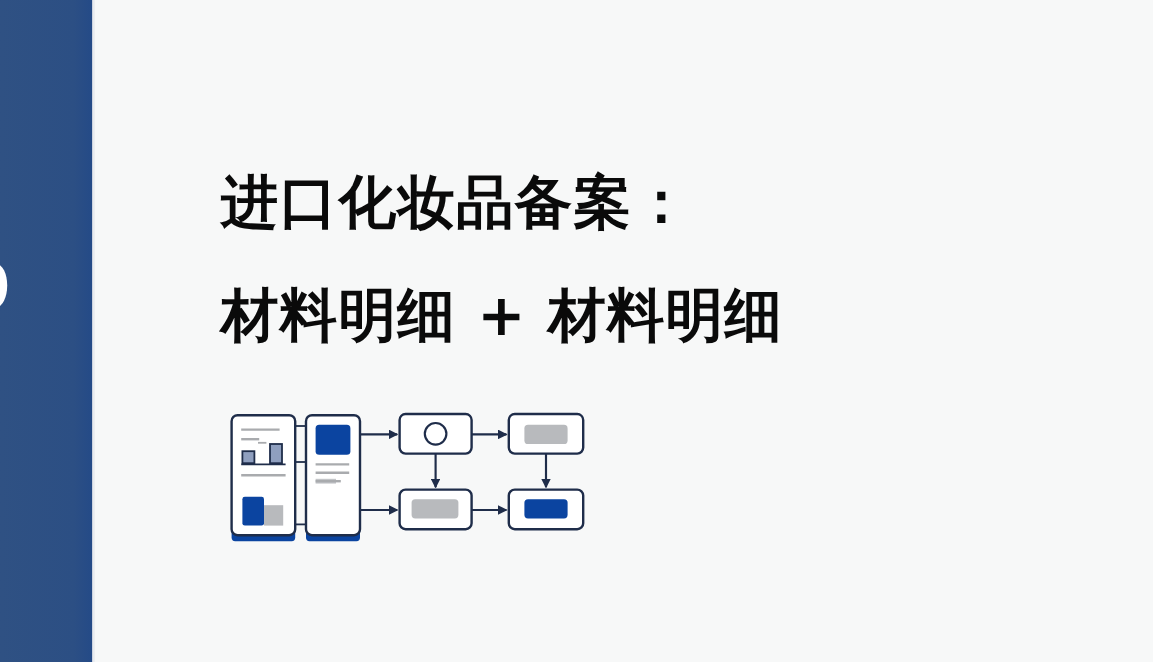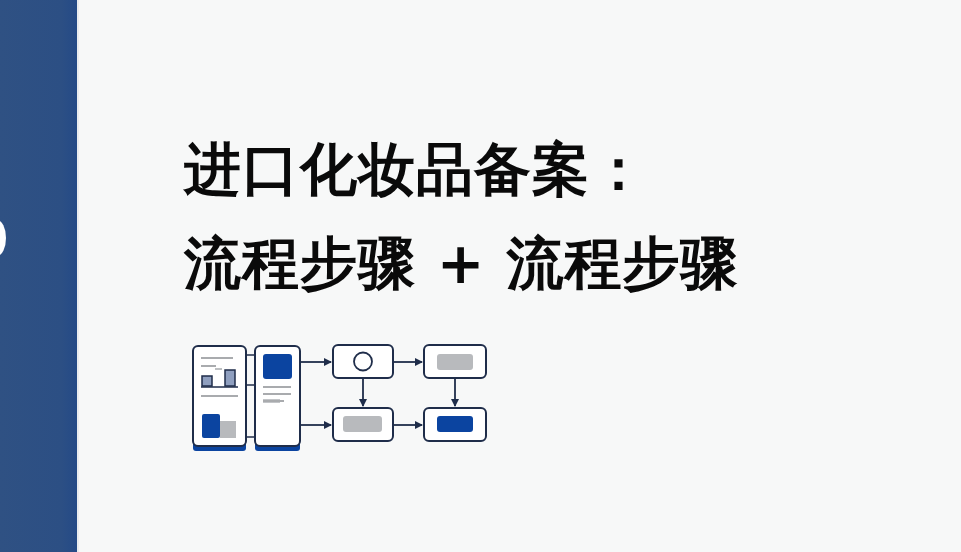--- a/index.html
+++ b/index.html
@@ -31,21 +31,21 @@
     left: -12px; top: 220px;
     width: 18px; height: 36px;
     border-radius: 50%;
     background: #ffffff;
   }
   .title {
     position: absolute;
     left: 184px;
     margin: 0;
     font-weight: bold;
-    font-size: 57px;
+    font-size: 48px;
     line-height: 70px;
     color: #0a0a0a;
     white-space: nowrap;
     letter-spacing: 1px;
   }
   .title.l1 { top: 134px; }
   .title.l2 { top: 228px; }
   .illustration {
     position: absolute;
     left: 185px; top: 335px;
@@ -54,21 +54,21 @@
   .illustration svg { display: block; }
 </style>
 </head>
 <body>
 
 <div class="sidebar"></div>
 <div class="sidebar-edge"></div>
 <div class="side-tab"></div>
 
 <h1 class="title l1">进口化妆品备案：</h1>
-<h1 class="title l2">流程步骤 + 流程步骤</h1>
+<h1 class="title l2">材料明细 + 材料明细</h1>
 
 <div class="illustration">
   <svg width="310" height="125" viewBox="185 335 310 125" xmlns="http://www.w3.org/2000/svg">
     <defs>
       <marker id="arr" markerWidth="8" markerHeight="8" refX="7" refY="4" orient="auto" markerUnits="userSpaceOnUse">
         <path d="M0,0 L8,4 L0,8 z" fill="#1f2d4a"></path>
       </marker>
     </defs>
 
     <g>

